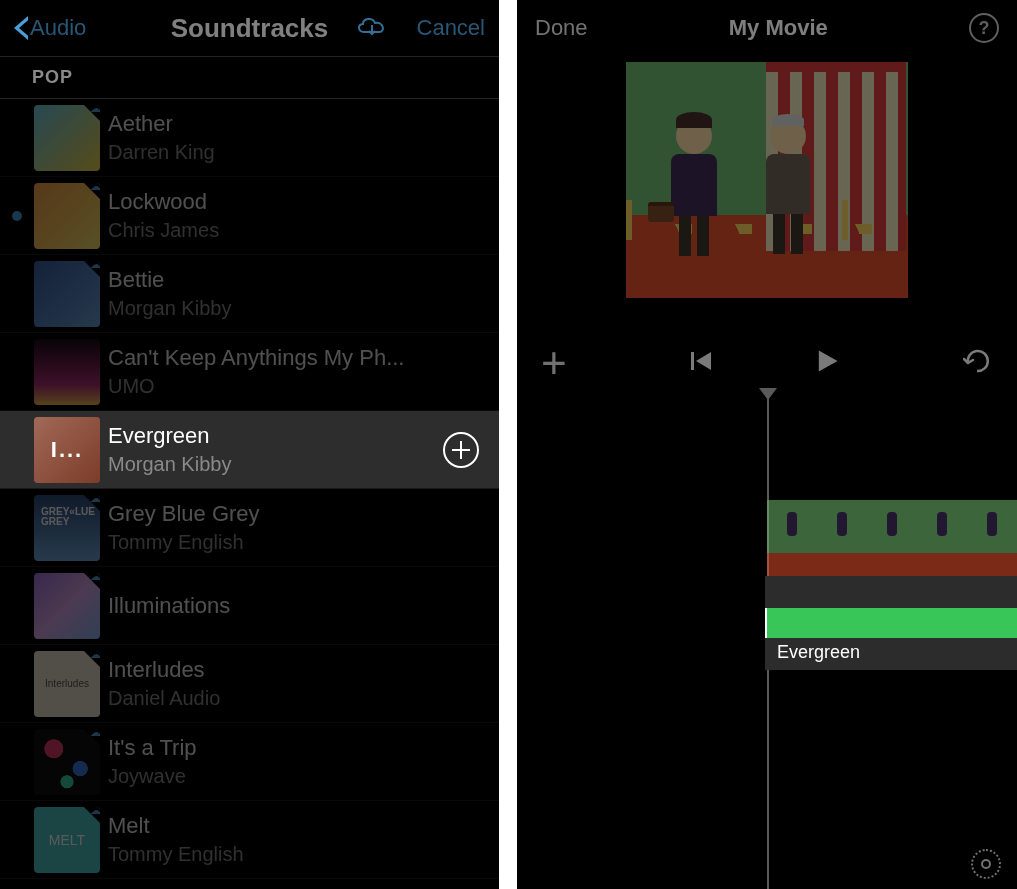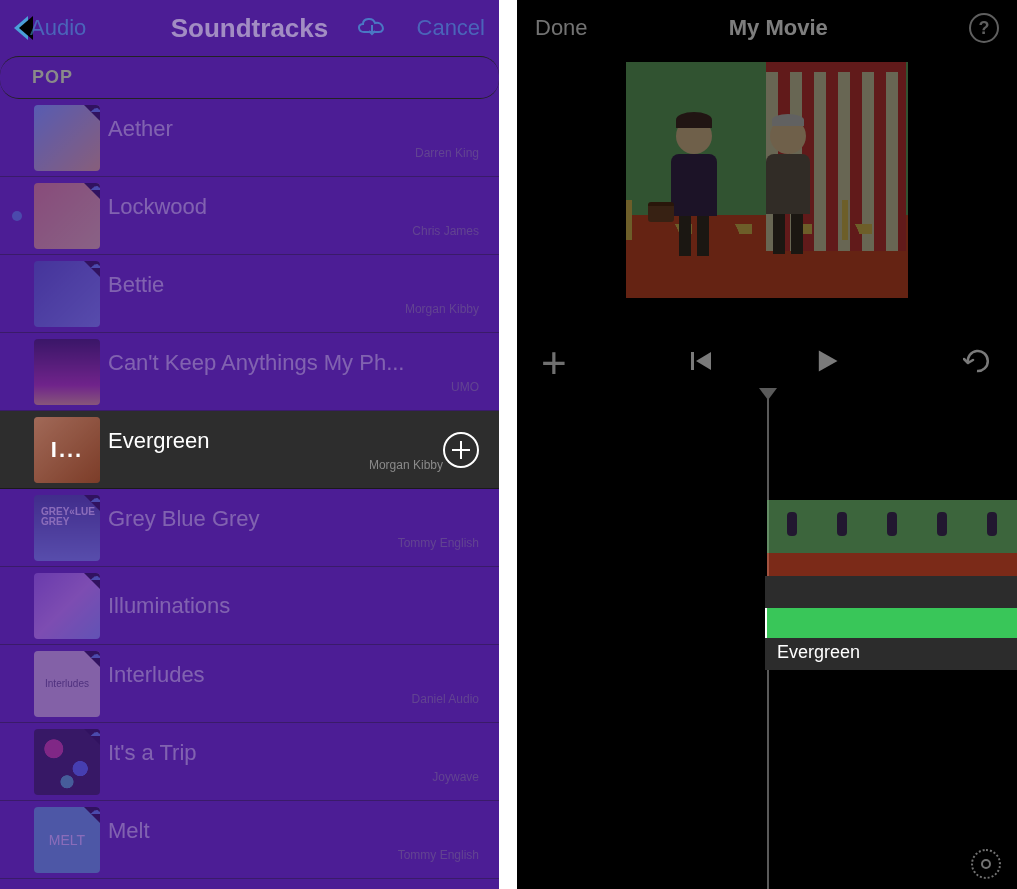--- a/index.html
+++ b/index.html
@@ -9,21 +9,21 @@
       background: #fff;
       display: flex;
       font-family: -apple-system, Helvetica Neue, Arial, sans-serif;
       overflow: hidden;
       position: relative;
     }
     
     .pane-left {
       width: 499px;
       height: 889px;
-      background: #4c1d95;
+      background: #000000;
       position: relative;
       color: #fff;
     }
     .st-header {
       height: 56px;
       padding: 0 14px;
       display: flex;
       align-items: center;
       color: #4a9fd8;
     }
@@ -45,21 +45,21 @@
       border-right: 14px solid #000;
     }
     .back-label { font-size: 22px; color: #4a9fd8; opacity: 0.55; }
     .st-title {
       position: absolute; left: 50%; transform: translateX(-50%);
       font-size: 26px; font-weight: 700; color: #e9e9e9; opacity: 0.55;
     }
     .cloud-icon { margin-left: auto; margin-right: 28px; opacity: 0.7; }
     .cancel-label { font-size: 22px; color: #4a9fd8; opacity: 0.55; }
     
-    .section-divider { border-top: 1px solid #232323; border-bottom: 1px solid #232323; padding: 10px 32px; color: #8a8a8a; font-size: 18px; font-weight: 600; letter-spacing: 1px; border-radius: 19px; }
+    .section-divider { border-top: 1px solid #232323; border-bottom: 1px solid #232323; padding: 10px 32px; color: #8a8a8a; font-size: 18px; font-weight: 600; letter-spacing: 1px; }
     
     .tracklist { display: flex; flex-direction: column; }
     .track-row {
       height: 78px;
       display: flex;
       align-items: center;
       border-bottom: 1px solid #1a1a1a;
       padding-right: 20px;
       position: relative;
       opacity: 0.35;
@@ -82,21 +82,21 @@
       border-left: 18px solid transparent;
     }
     .cloud-badge::after {
       content: '☁';
       position: absolute; top: -20px; right: 0px;
       font-size: 11px; color: #4a9fd8;
     }
     .meta { margin-left: 8px; flex: 1; overflow: hidden; }
     .t-title { font-size: 22px; color: #e4e4e4; white-space: nowrap; overflow: hidden; text-overflow: ellipsis; }
     .track-row.selected .t-title { color: #fff; }
-    .t-artist { font-size: 12px; color: #8a8a8a; margin-top: 4px; text-align: right; }
+    .t-artist { font-size: 20px; color: #8a8a8a; margin-top: 4px; }
     .plus-btn {
       width: 36px; height: 36px; border: 2px solid #fff; border-radius: 50%;
       display: flex; align-items: center; justify-content: center;
       flex-shrink: 0;
     }
     .plus-btn::before, .plus-btn::after { content:''; position:absolute; background:#fff; }
     .plus-btn { position: relative; }
     .plus-btn::before { width: 18px; height: 2px; }
     .plus-btn::after { width: 2px; height: 18px; }
     .pause-art { color:#fff; font-size:22px; font-weight:700; position:absolute; inset:0; display:flex; align-items:center; justify-content:center; letter-spacing:2px; background: rgba(0,0,0,0.3); }

